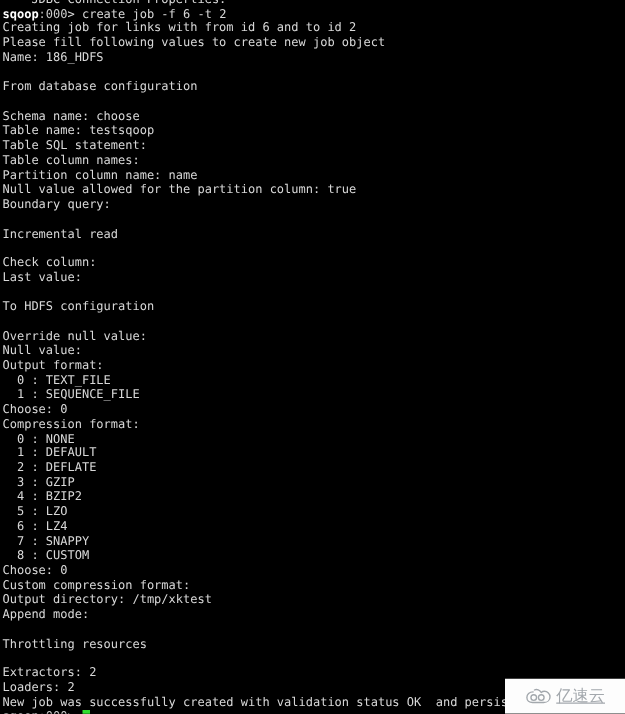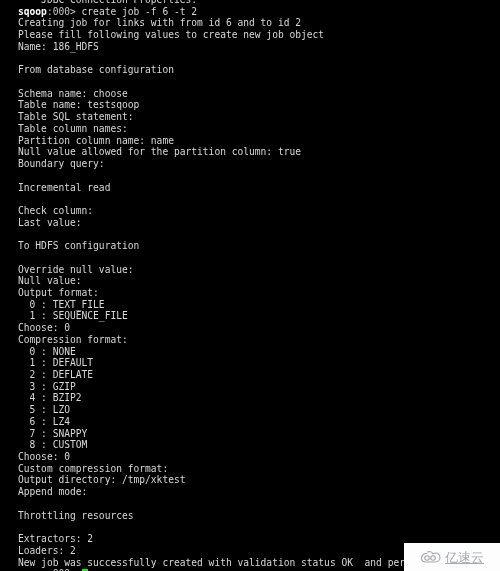--- a/index.html
+++ b/index.html
@@ -26,21 +26,21 @@
     font-family: "DejaVu Sans Mono", "Liberation Mono", monospace;
     font-size: 9.6px;
     line-height: 11.72px;
     white-space: pre;
     letter-spacing: 0px;
   }
 
   .line {
     height: 11.72px;
     white-space: pre;
-    padding-left: 18px;
+    padding-left: 2px;
     color: #d8d8d8;
   }
 
   .line.blank {
     color: transparent;
   }
 
   .prompt-host {
     color: #ffffff;
     font-weight: bold;

